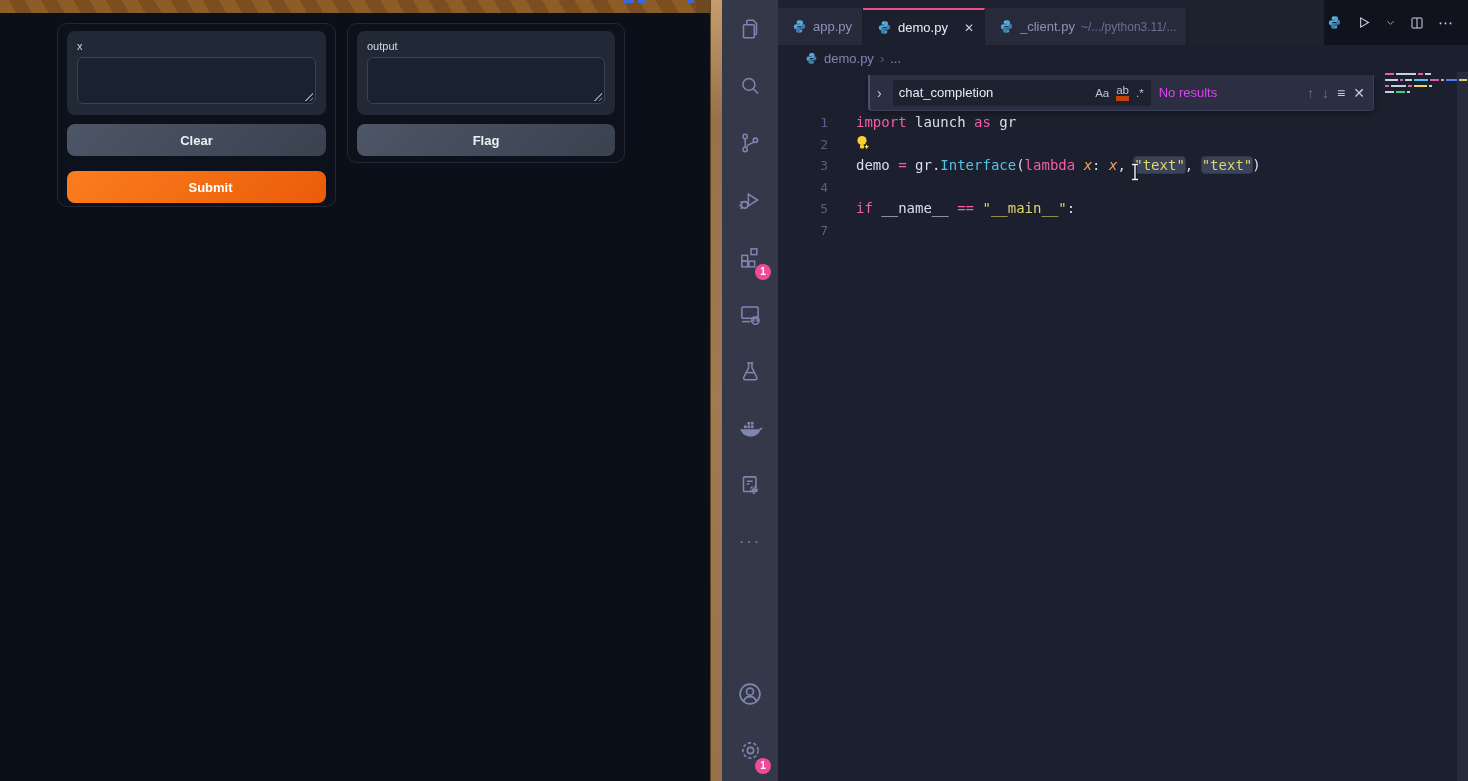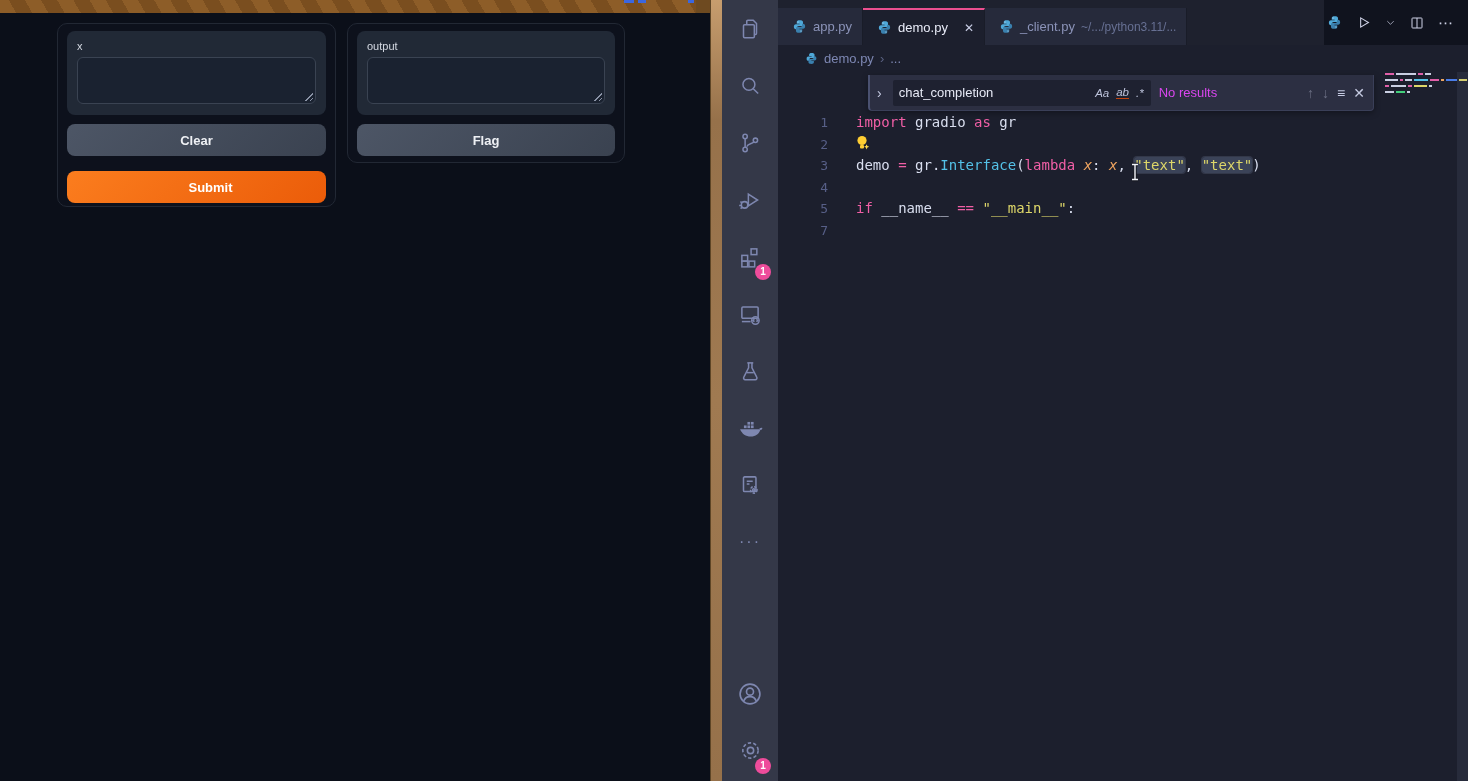--- a/index.html
+++ b/index.html
@@ -87,22 +87,22 @@
 
   
   #find-widget { position:absolute; left:146px; top:75px; width:506px; height:36px; background:#2c2f42;
     border:1px solid #3a3f58; border-left:2px solid #4a5170; border-top:none; border-radius:0 0 4px 4px;
     display:flex; align-items:center; padding:0 8px 0 4px; gap:8px; box-shadow:0 2px 6px rgba(0,0,0,.35); }
   #find-expand { color:#c6cbe2; font-size:14px; padding:0 3px; cursor:pointer; }
   #find-input-box { position:relative; width:258px; height:26px; background:#1e2130; border-radius:2px;
     display:flex; align-items:center; }
   #find-input { flex:1; background:transparent; border:none; outline:none; color:#e6e9f5;
     font-family:"Liberation Sans", sans-serif; font-size:13px; padding:0 6px; }
-  .find-toggle { color:#bcc2da; font-size:11.5px; margin-right:7px; cursor:pointer;font-style:italic; }
-  .find-toggle.ww { border-bottom:1px solid #c2410c; }
+  .find-toggle { color:#bcc2da; font-size:11.5px; margin-right:7px; cursor:pointer; }
+  .find-toggle.ww { border-bottom:5px solid #c2410c; }
   #find-results { color:#d946ef; font-size:13px; white-space:nowrap; }
   .find-nav { color:#c6cbe2; font-size:14px; cursor:pointer; }
   .find-nav.disabled { opacity:.4; }
   #find-spacer { flex:1; }
 
   
   #minimap { position:absolute; left:663px; top:73px; width:56px; }
   .mm-row { height:2px; margin-bottom:4px; white-space:nowrap; font-size:0; }
   .mm-seg { display:inline-block; height:2px; margin-right:2px; vertical-align:top; }
   #scrollbar { position:absolute; left:735px; top:72px; width:11px; bottom:0; background:rgba(122,130,168,.12); }
@@ -297,21 +297,21 @@
     <svg width="13" height="13" viewBox="0 0 24 24">
         <path fill="#4fa8d8" d="M12 2c-2.8 0-4.4 1-4.4 3v2.6h4.6v.9H6.3C4 8.5 3 10 3 12.4s1 3.9 3.3 3.9h1.5v-2.2c0-1.6 1.4-2.9 3-2.9h4.5c1.4 0 2.3-1.1 2.3-2.5V5c0-2-1.7-3-5.6-3z"></path>
         <path fill="#3a80ae" d="M12 22c2.8 0 4.4-1 4.4-3v-2.6h-4.6v-.9h5.9c2.3 0 3.3-1.5 3.3-3.9s-1-3.9-3.3-3.9h-1.5v2.2c0 1.6-1.4 2.9-3 2.9H8.7c-1.4 0-2.3 1.1-2.3 2.5V19c0 2 1.7 3 5.6 3z"></path>
       </svg>
     <span>demo.py</span>
     <span class="chev">›</span>
     <span>...</span>
   </div>
 
   <div id="code-area">
-      <div class="code-row"><span class="ln">1</span><span class="code-text"><span class="tok kw">import</span><span class="tok fg"> gradio </span><span class="tok kw">as</span><span class="tok fg"> gr</span></span></div>
+      <div class="code-row"><span class="ln">1</span><span class="code-text"><span class="tok kw">import</span><span class="tok fg"> launch </span><span class="tok kw">as</span><span class="tok fg"> gr</span></span></div>
       <div class="code-row"><span class="ln">2</span><span class="code-text"><svg class="lightbulb" width="14" height="16" viewBox="0 0 14 16">
             <circle cx="6" cy="5.5" r="4.6" fill="#ffce33"></circle>
             <rect x="4" y="10" width="4" height="3.4" rx="1" fill="#ffce33"></rect>
             <path d="M10.6 9.2l.8 1.8 1.8.8-1.8.8-.8 1.8-.8-1.8-1.8-.8 1.8-.8z" fill="#ffd84d"></path>
           </svg></span></div>
       <div class="code-row"><span class="ln">3</span><span class="code-text"><span class="tok fg">demo </span><span class="tok kw">=</span><span class="tok fg"> gr.</span><span class="tok fn">Interface</span><span class="tok fg">(</span><span class="tok kw">lambda</span><span class="tok fg"> </span><span class="tok param">x</span><span class="tok fg">:</span><span class="tok fg"> </span><span class="tok param">x</span><span class="tok fg">, </span><span class="tok str hl">"text"</span><span class="tok fg">, </span><span class="tok str hl">"text"</span><span class="tok fg">)</span></span></div>
       <div class="code-row"><span class="ln">4</span><span class="code-text"></span></div>
       <div class="code-row"><span class="ln">5</span><span class="code-text"><span class="tok kw">if</span><span class="tok fg"> __name__ </span><span class="tok kw">==</span><span class="tok fg"> </span><span class="tok str">"__main__"</span><span class="tok fg">:</span></span></div>
       <div class="code-row"><span class="ln">7</span><span class="code-text"></span></div>
     </div>

